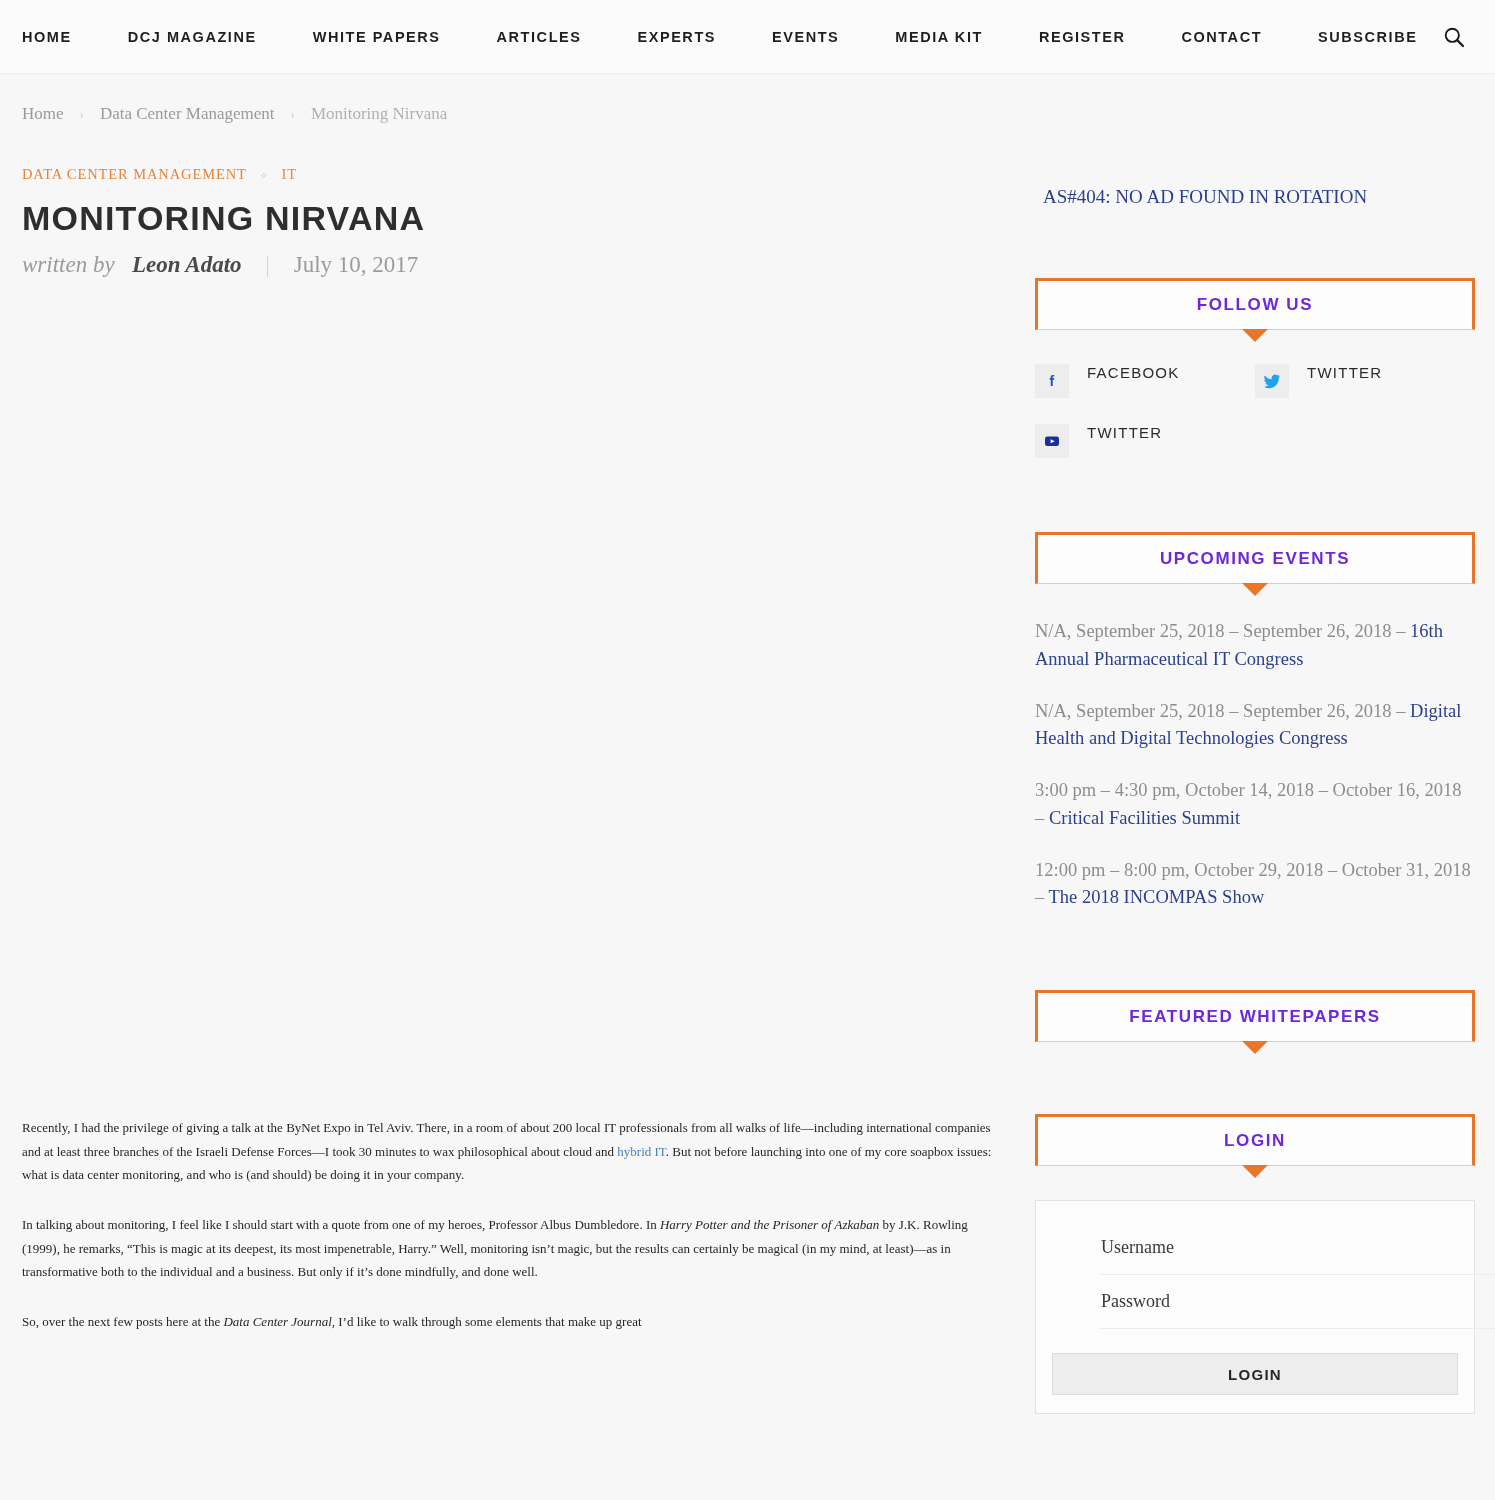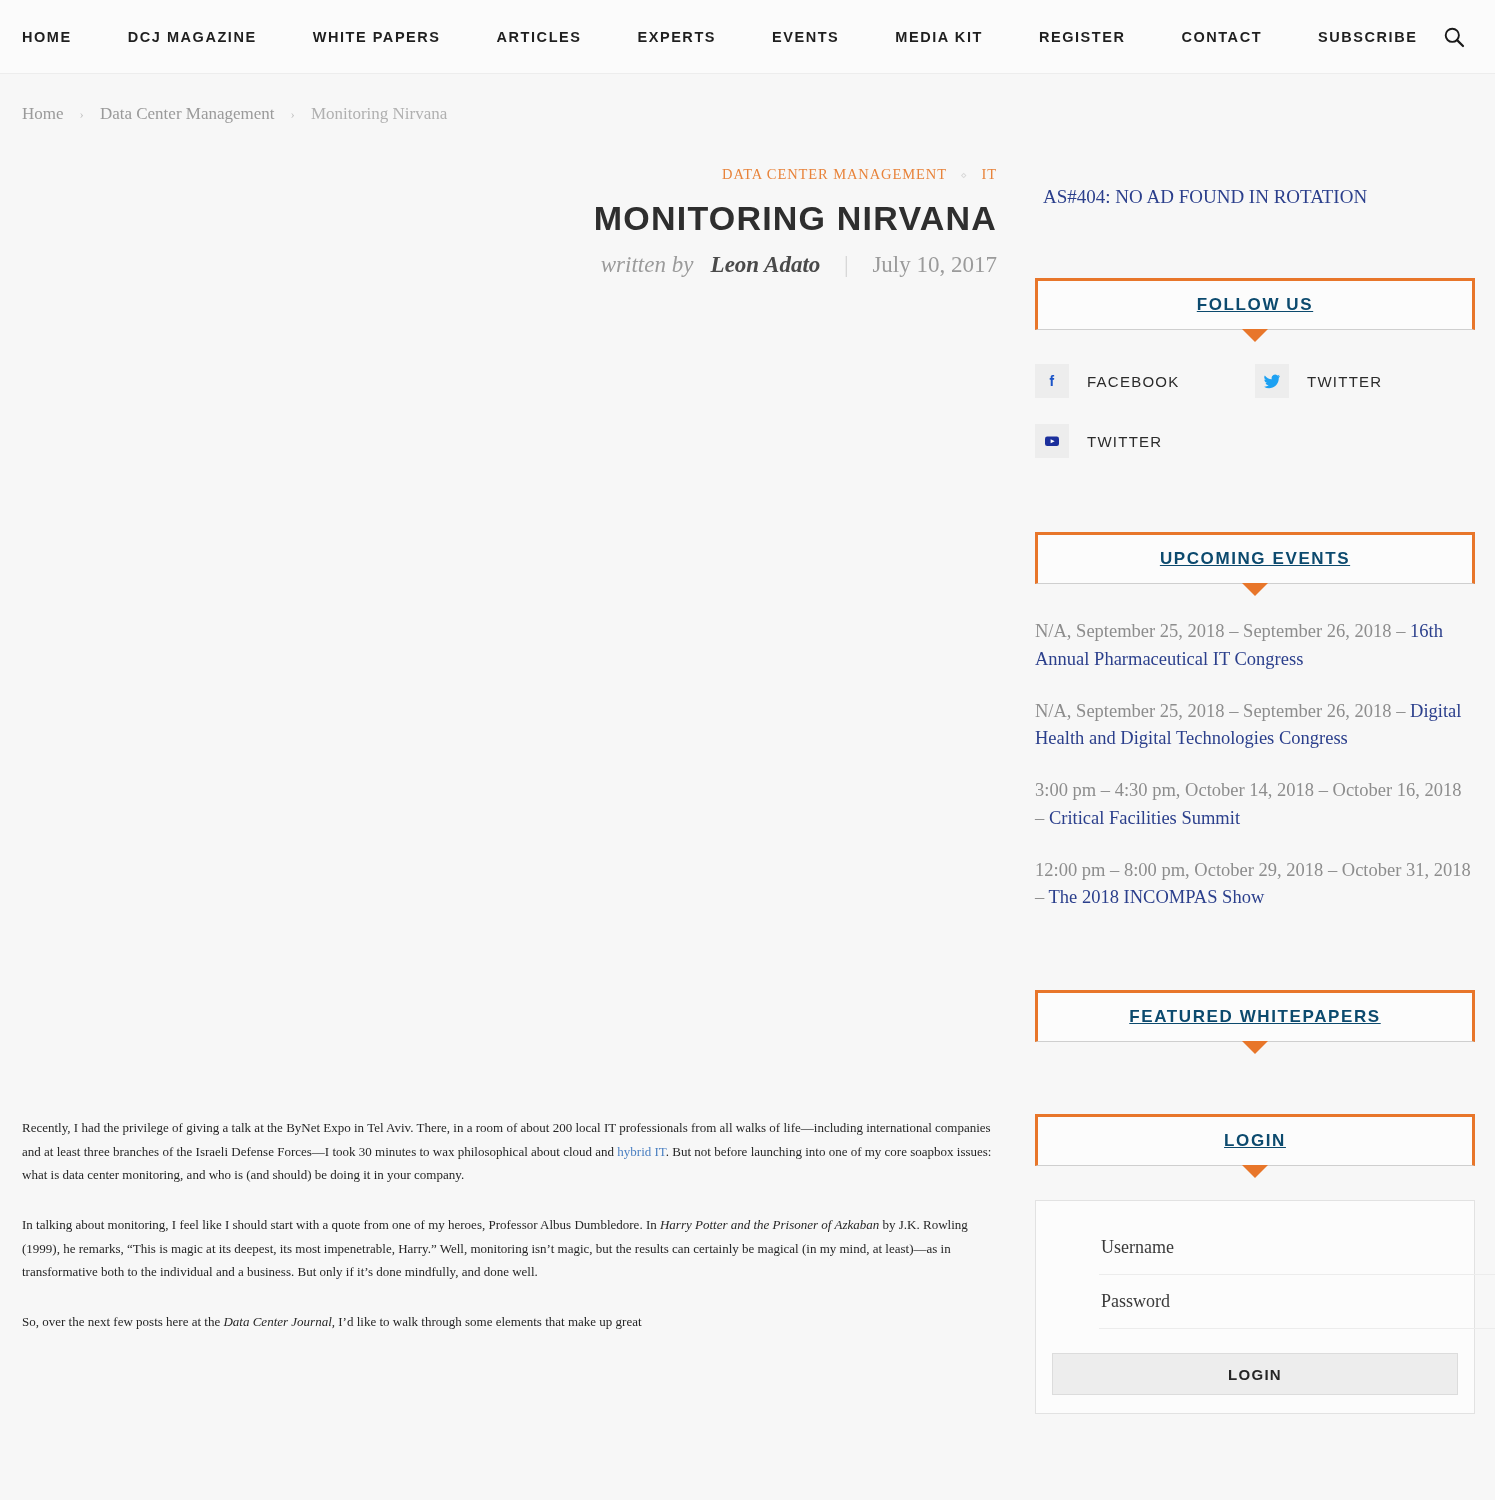--- a/index.html
+++ b/index.html
@@ -79,21 +79,21 @@
   }
   #sidebar {
     width: 440px;
     flex: none;
     margin-left: 38px;
     padding-top: 62px;
   }
 
   
   #article-head {
-    text-align: right;
+    text-align: left;
     padding-top: 42px;
   }
   .cats {
     font-family: "Liberation Serif", serif;
     font-size: 14.5px;
     letter-spacing: 0.9px;
     color: #e8833a;
     margin-bottom: 16px;
   }
   .cats a { color: #e8833a; text-decoration: none; cursor: pointer; }
@@ -149,23 +149,22 @@
     background: #fcfcfc;
     height: 52px;
     display: flex;
     align-items: center;
     justify-content: center;
   }
   .widget-head .wt {
     font-size: 17px;
     font-weight: 700;
     letter-spacing: 1.6px;
-    color: #0c4a6e;
+    color: #6d28d9;
     text-transform: uppercase;
-    text-decoration: underline;
   }
   .widget-head .pointer {
     position: absolute;
     bottom: -13px;
     left: 50%;
     transform: translateX(-50%);
     width: 0; height: 0;
     border-left: 13px solid transparent;
     border-right: 13px solid transparent;
     border-top: 13px solid #e8762a;
@@ -173,21 +172,20 @@
   .widget-body { padding-top: 34px; }
 
   
   .social-grid {
     display: flex;
     flex-wrap: wrap;
   }
   .social-item {
     width: 50%;
     display: flex;
-    align-items: center;
     margin-bottom: 26px;
     cursor: pointer;
     text-decoration: none;
   }
   .social-icon {
     width: 34px; height: 34px;
     background: #ededed;
     display: flex;
     align-items: center;
     justify-content: center;

